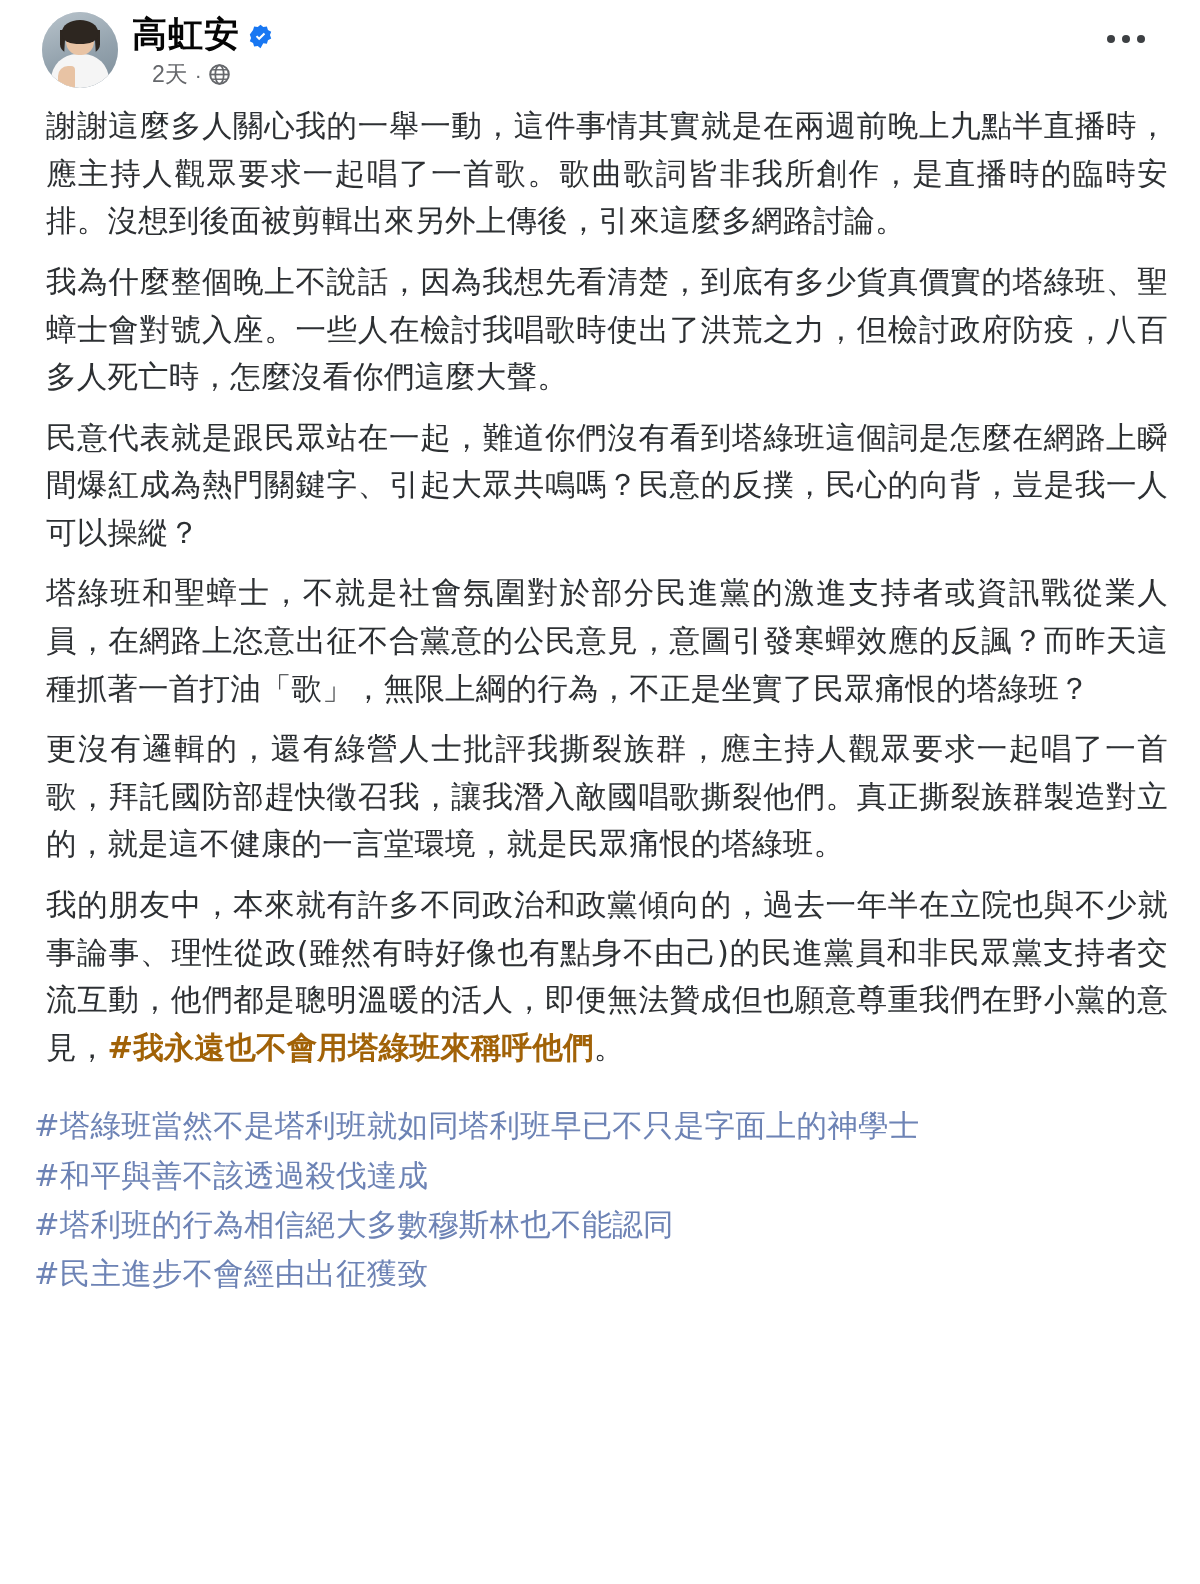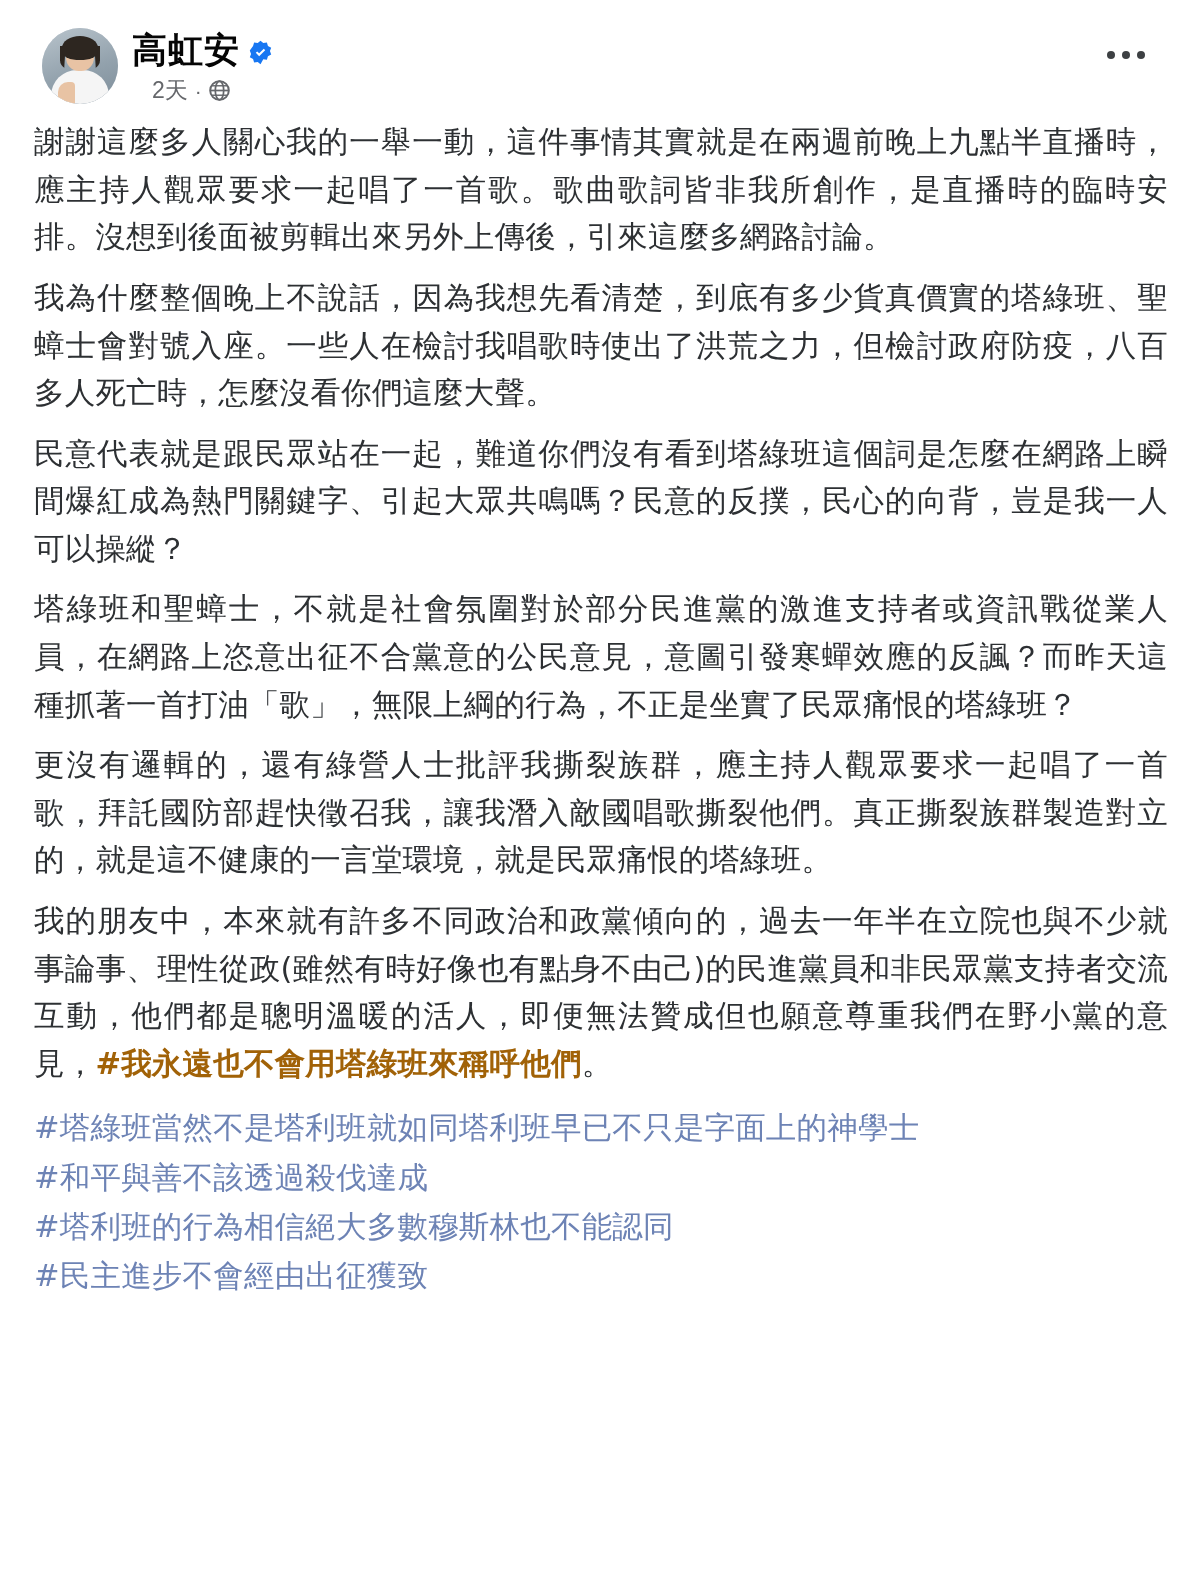--- a/index.html
+++ b/index.html
@@ -11,21 +11,21 @@
     width: 1200px;
     height: 1584px;
     font-family: "Liberation Sans", "DejaVu Sans", sans-serif;
     color: #1c1e21;
     overflow: hidden;
   }
 
   .post {
     width: 1200px;
     box-sizing: border-box;
-    padding: 16px 26px;
+    padding: 0 26px;
   }
 
   
   .post-header {
     display: flex;
     align-items: flex-start;
     padding: 10px 0 6px 0;
     position: relative;
   }
   .avatar {
@@ -153,28 +153,28 @@
   
   .post-body {
     padding: 6px 6px 0 8px;
     font-size: 30.5px;
     line-height: 1.56;
     color: #2d3033;
     letter-spacing: 0.2px;
     font-family: "DejaVu Sans", "Liberation Sans", sans-serif;
   }
   .post-body p {
-    margin: 0 0 13px 0;
+    margin: 0 0 13px 12px;
     text-align: justify;
     text-justify: inter-character;
   }
   .post-body p:last-child { margin-bottom: 0; }
   .hashtag { color: #a16207; font-weight: bold; }
   .tag-block {
-    margin-top: 16px;
+    margin-top: 30px;
     color: #6d83b5;
     line-height: 1.62;
   }
   .tag-block div { white-space: nowrap; }
 </style>
 </head>
 <body>
 
 <div class="post">
 

